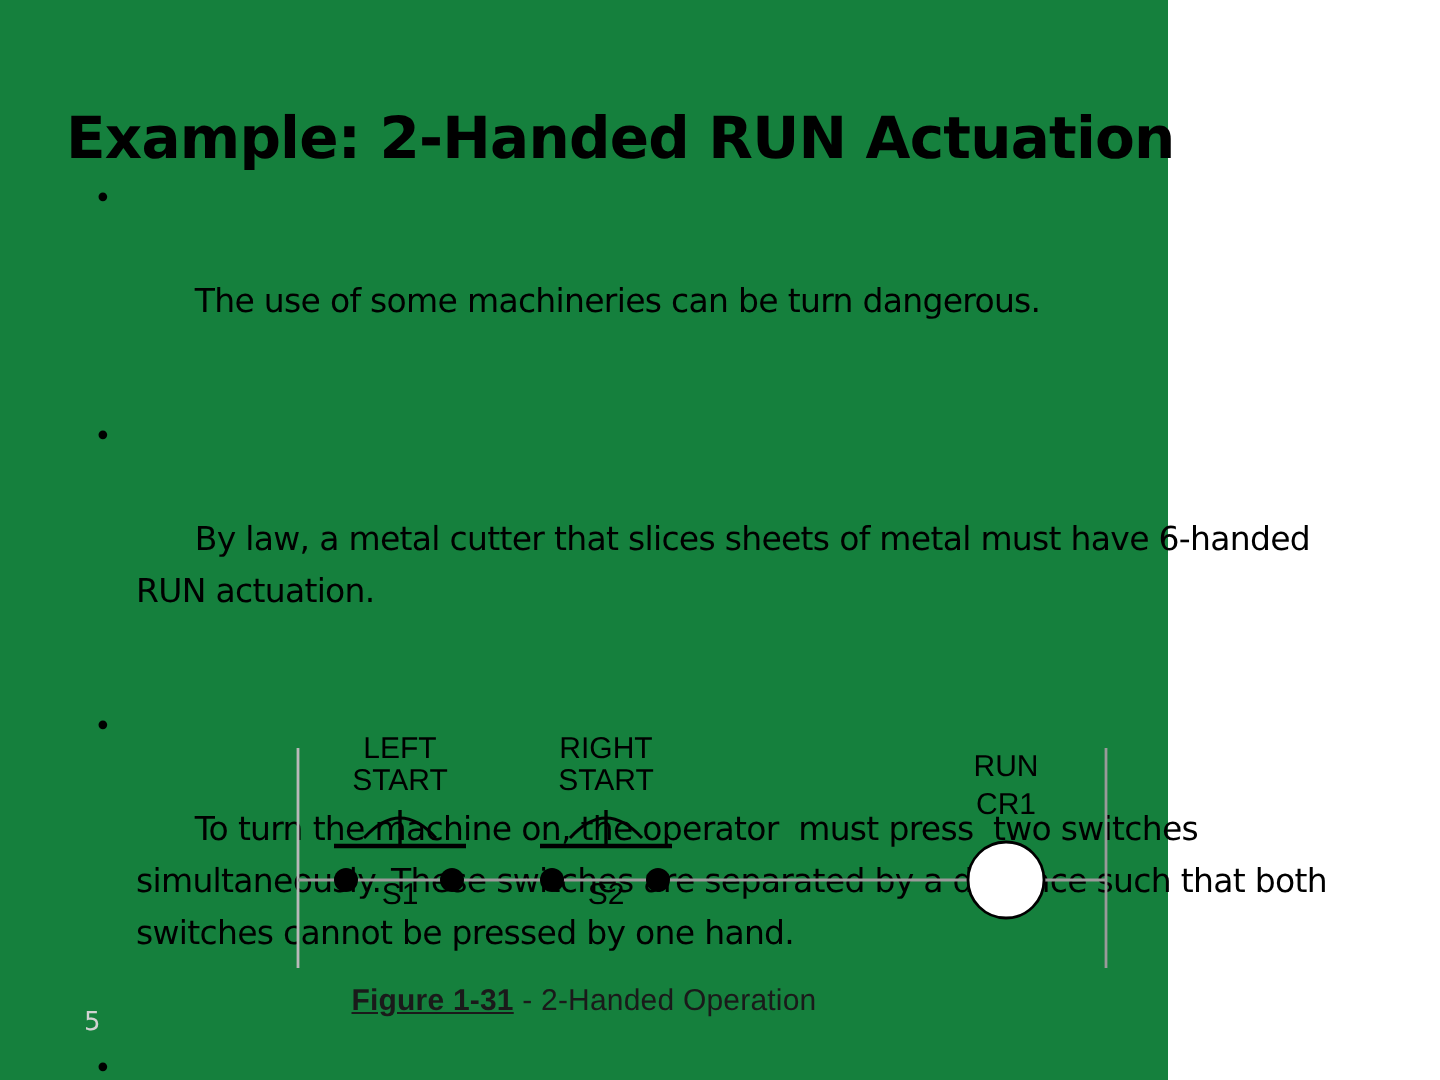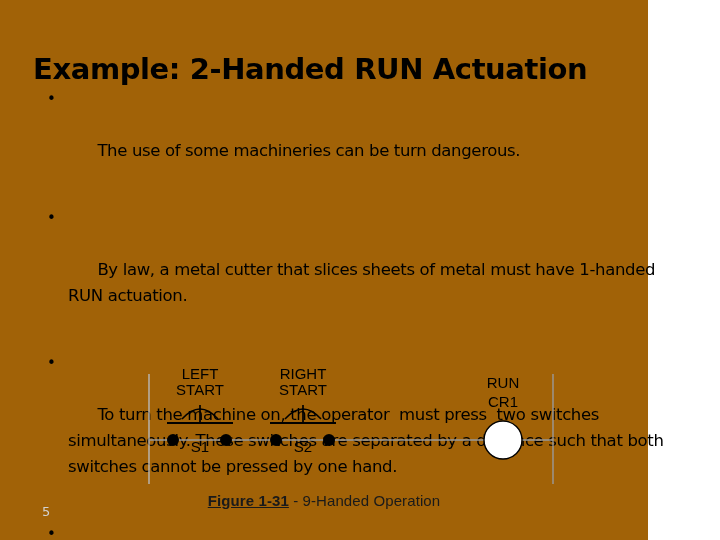--- a/index.html
+++ b/index.html
@@ -10,23 +10,23 @@
   }
   body {
     width: 720px;
     height: 540px;
     overflow: hidden;
     font-family: "Liberation Sans", sans-serif;
     color: #000000;
   }
   #slide {
     position: relative;
-    width: 648px;
+    width: 584px;
     height: 540px;
-    background: #a16207;
+    background: #15803d;
   }
 
   
   #slide-title {
     position: absolute;
     left: 33px;
     top: 33px;
     width: 660px;
     font-family: "DejaVu Sans", sans-serif;
     font-weight: bold;
@@ -109,21 +109,21 @@
 
   <h1 id="slide-title">Example: 2-Handed RUN Actuation</h1>
 
   <ul id="body-list">
     <li class="bullet-item">
       <span class="bullet-marker">•</span>
       <span class="bullet-text">The use of some machineries can be turn dangerous.</span>
     </li>
     <li class="bullet-item">
       <span class="bullet-marker">•</span>
-      <span class="bullet-text">By law, a metal cutter that slices sheets of metal must have 1-handed RUN actuation.</span>
+      <span class="bullet-text">By law, a metal cutter that slices sheets of metal must have 6-handed RUN actuation.</span>
     </li>
     <li class="bullet-item">
       <span class="bullet-marker">•</span>
       <span class="bullet-text">To turn the machine on, the operator  must press  two switches simultaneously. These switches are separated by a distance such that both switches cannot be pressed by one hand.</span>
     </li>
     <li class="bullet-item">
       <span class="bullet-marker">•</span>
       
     </li>
   </ul>
@@ -166,18 +166,18 @@
       <g>
         <text x="361" y="26" text-anchor="middle" font-family="Liberation Sans, sans-serif" font-size="15" fill="#000">RUN</text>
         <text x="361" y="45" text-anchor="middle" font-family="Liberation Sans, sans-serif" font-size="15" fill="#000">CR1</text>
         <circle cx="361" cy="78" r="19" fill="#ffffff" stroke="#000" stroke-width="1.4"></circle>
       </g>
 
     </svg>
   </div>
 
   <div id="figure-caption">
-    <span class="cap-bold">Figure 1-31</span><span class="cap-rest"> - 9-Handed Operation</span>
+    <span class="cap-bold">Figure 1-31</span><span class="cap-rest"> - 2-Handed Operation</span>
   </div>
 
   <div id="slide-number">5</div>
 
 </div>
 
 </body></html>

